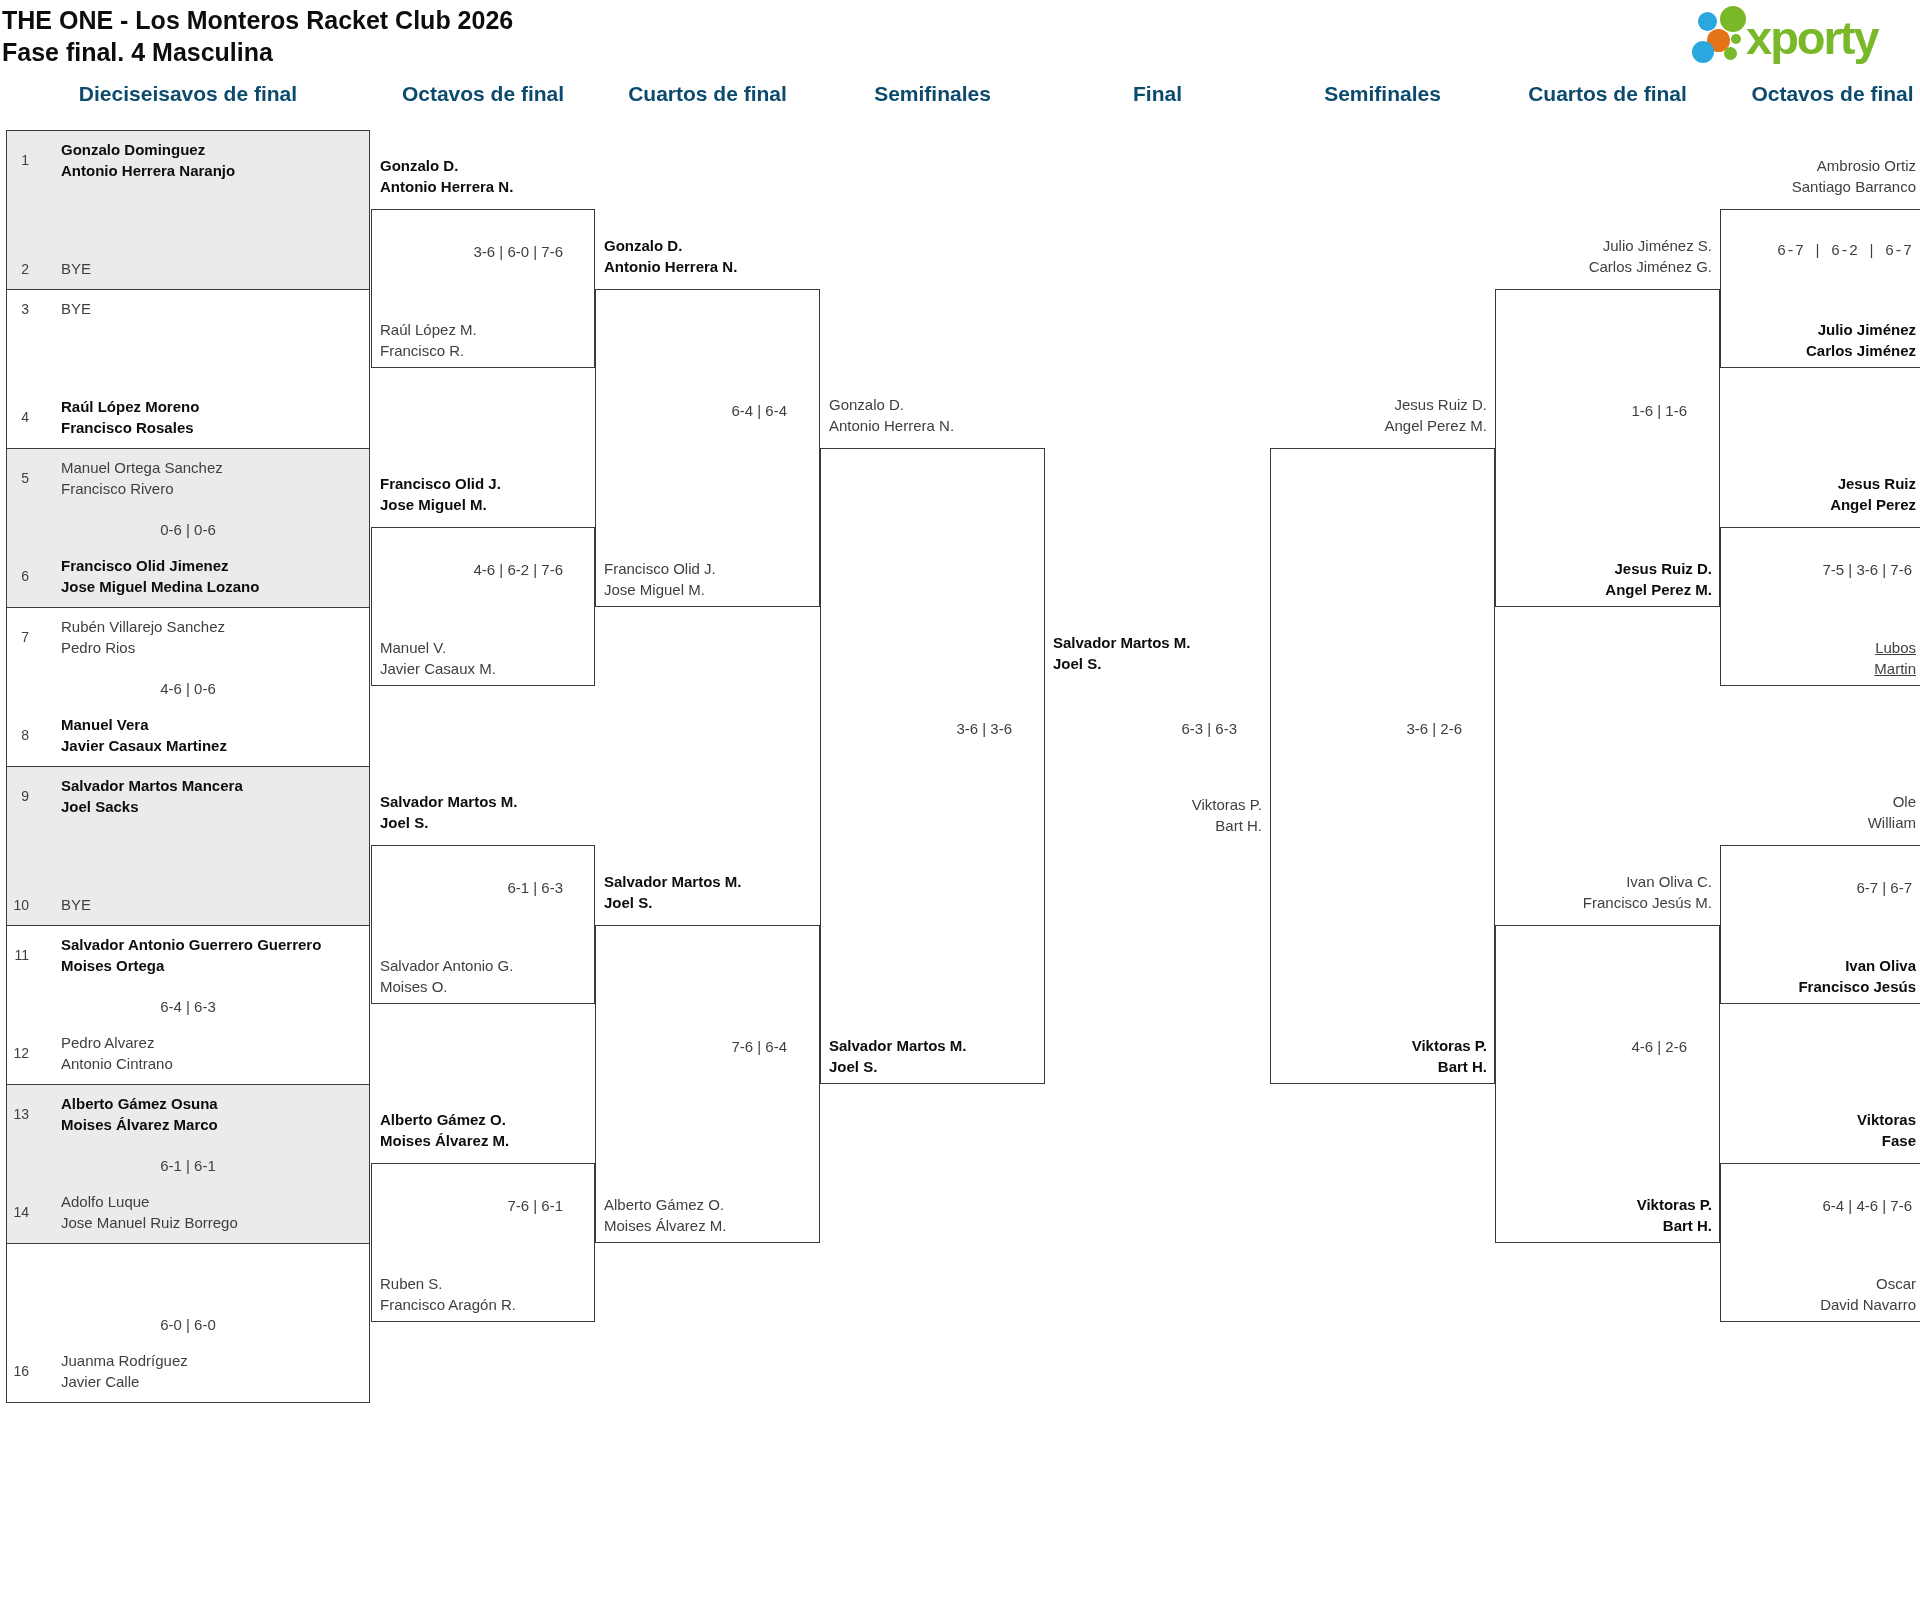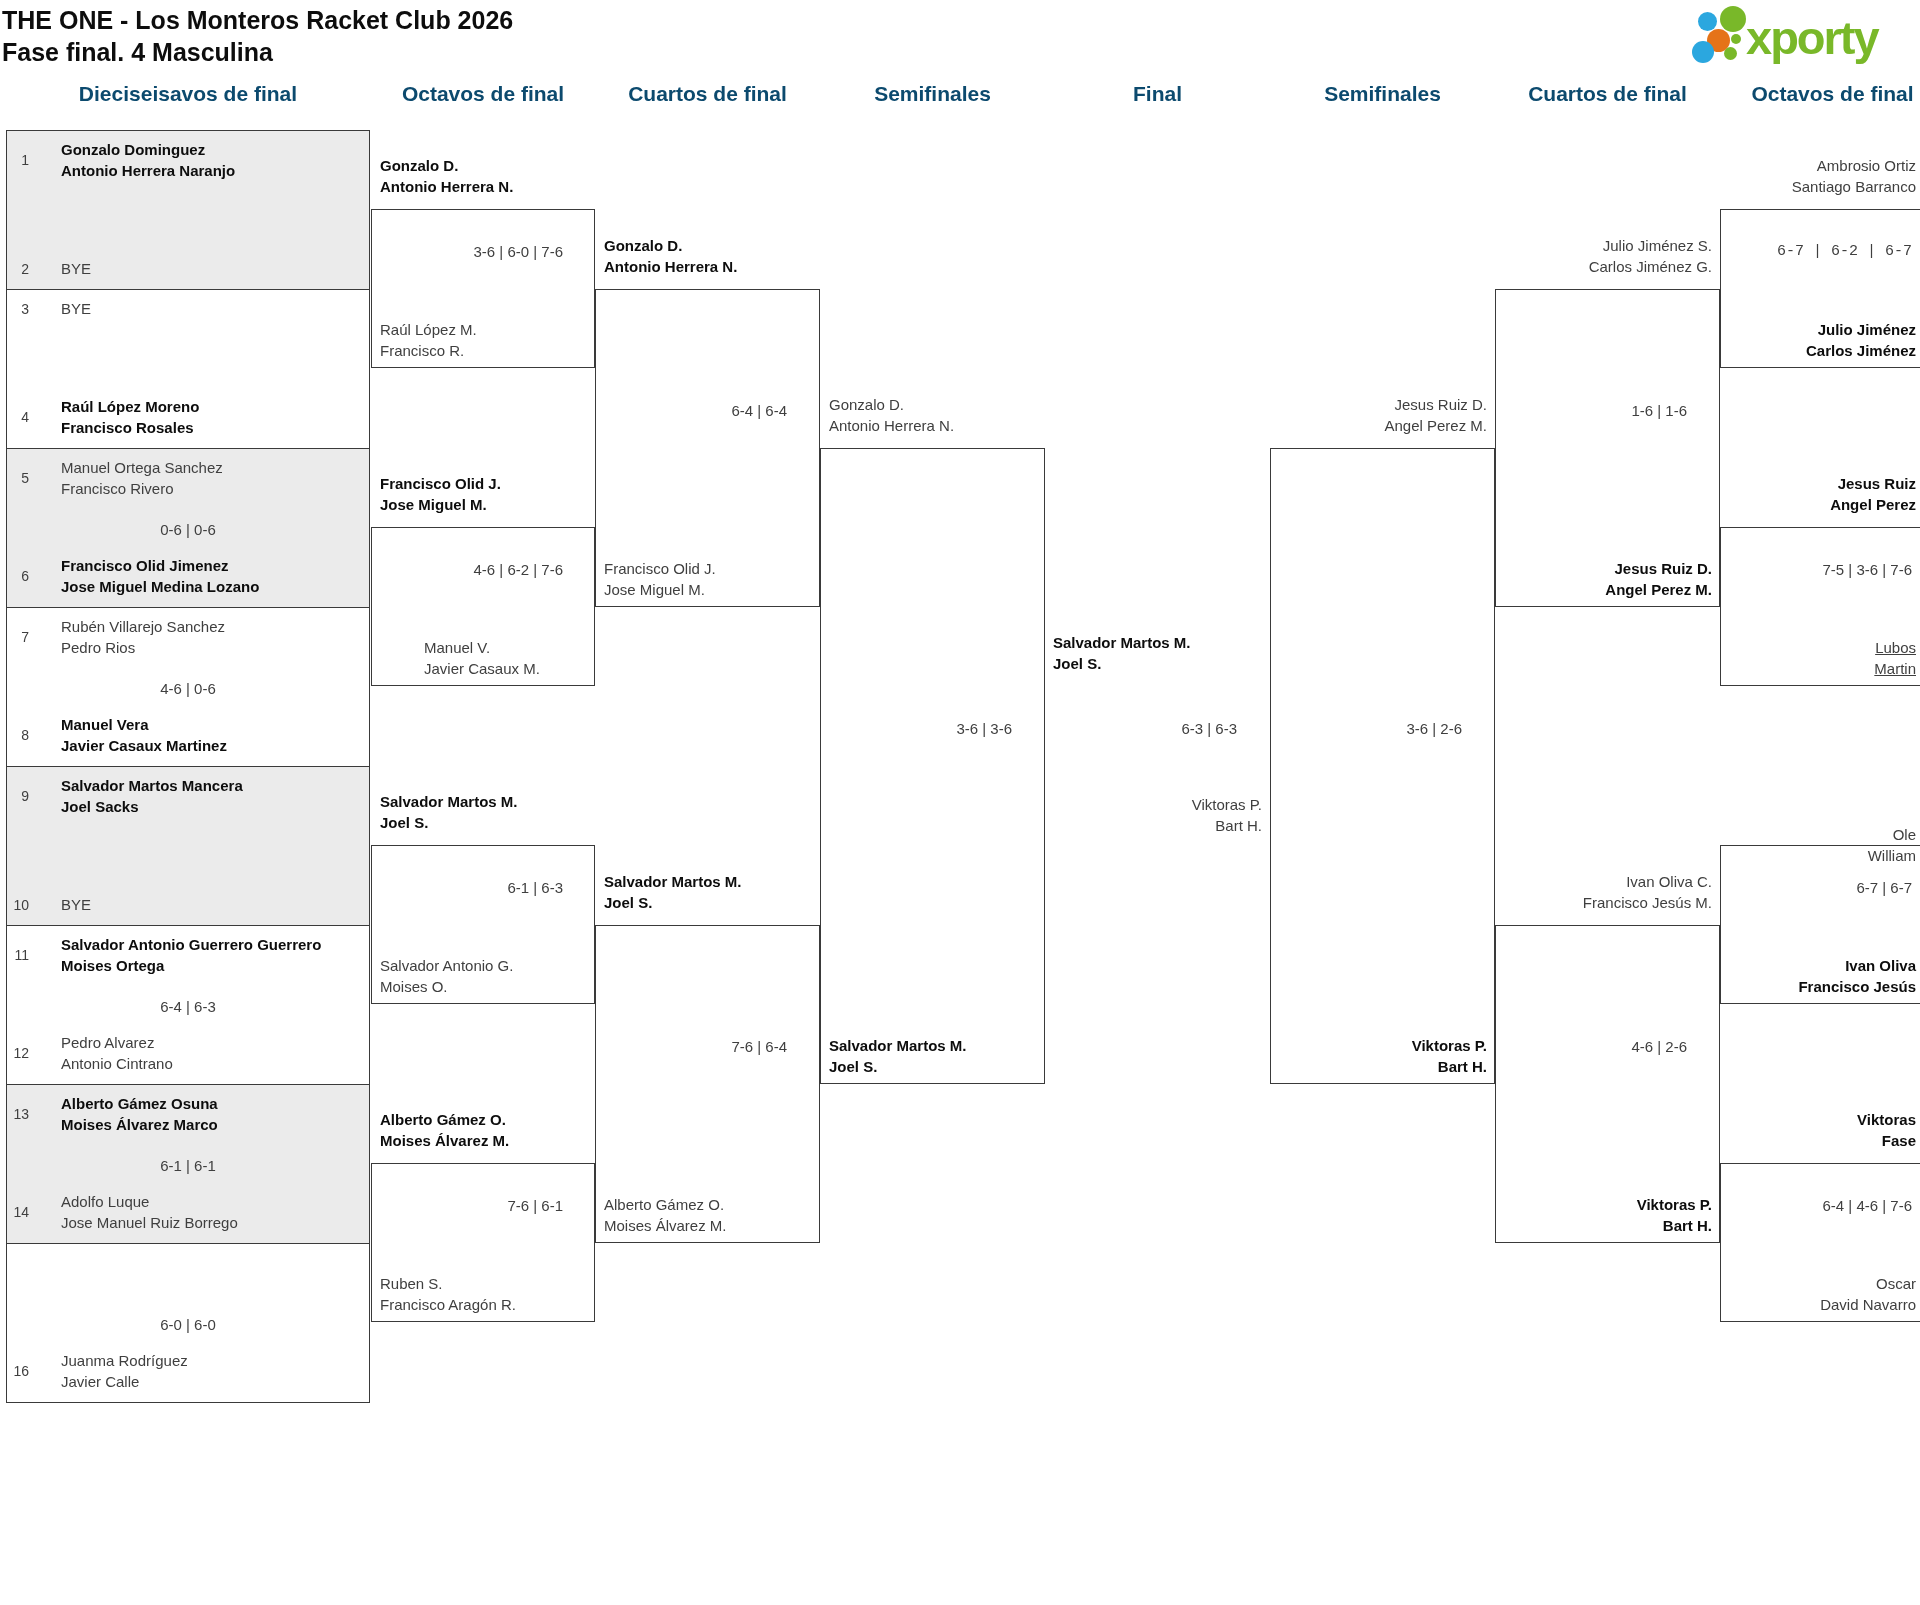--- a/index.html
+++ b/index.html
@@ -226,21 +226,21 @@
   <div class="lbl" style="left:380px;top:319px;">
       <span>Raúl López M.</span>
       <span>Francisco R.</span>
     </div>
 
   <div class="lbl bold" style="left:380px;top:473px;">
       <span>Francisco Olid J.</span>
       <span>Jose Miguel M.</span>
     </div>
   <div class="score" style="left:403px;top:559px;">4-6 | 6-2 | 7-6</div>
-  <div class="lbl" style="left:380px;top:637px;margin-left:44px;">
+  <div class="lbl" style="left:380px;top:637px;">
       <span>Manuel V.</span>
       <span>Javier Casaux M.</span>
     </div>
 
   <div class="lbl bold" style="left:380px;top:791px;">
       <span>Salvador Martos M.</span>
       <span>Joel S.</span>
     </div>
   <div class="score" style="left:403px;top:877px;">6-1 | 6-3</div>
   <div class="lbl" style="left:380px;top:955px;">
@@ -341,21 +341,21 @@
   <div class="lbl right bold" style="left:1701px;top:473px;">
       <span>Jesus Ruiz</span>
       <span>Angel Perez</span>
     </div>
   <div class="score" style="left:1752px;top:559px;">7-5 | 3-6 | 7-6</div>
   <div class="lbl right" style="left:1701px;top:637px;text-decoration:underline;">
       <span>Lubos</span>
       <span>Martin</span>
     </div>
 
-  <div class="lbl right" style="left:1701px;top:824px;">
+  <div class="lbl right" style="left:1701px;top:791px;">
       <span>Ole</span>
       <span>William</span>
     </div>
   <div class="score" style="left:1752px;top:877px;">6-7 | 6-7</div>
   <div class="lbl right bold" style="left:1701px;top:955px;">
       <span>Ivan Oliva</span>
       <span>Francisco Jesús</span>
     </div>
 
   <div class="lbl right bold" style="left:1701px;top:1109px;">

